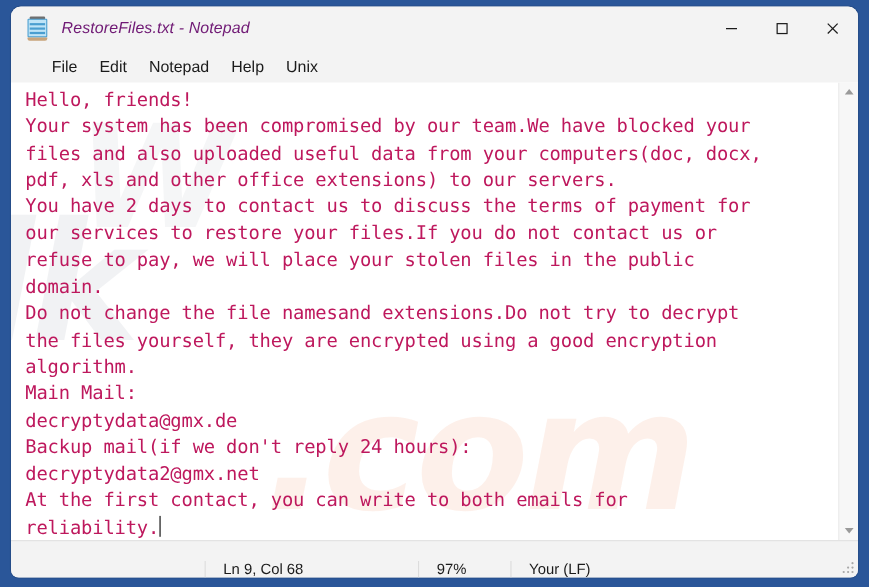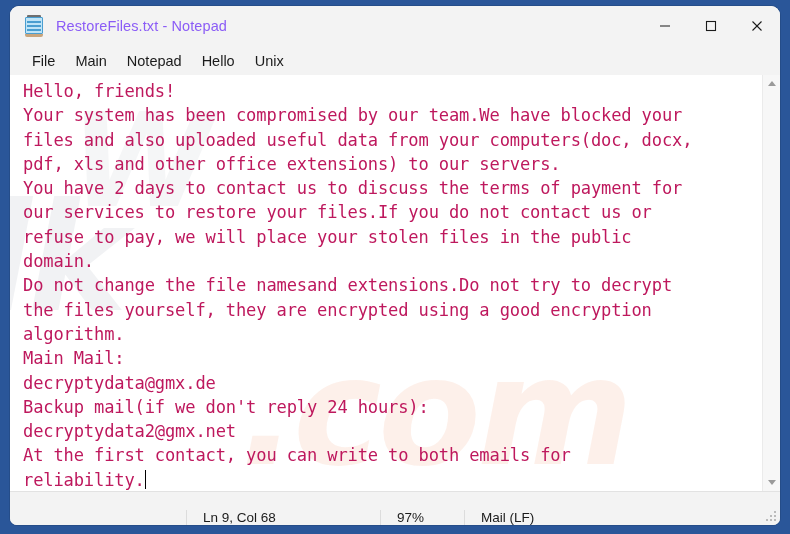--- a/index.html
+++ b/index.html
@@ -80,23 +80,24 @@
   }
   .np-base {
     position: absolute;
     bottom: 0px; left: 1px;
     width: 18px; height: 3px;
     background: #c9a57c;
     border-radius: 0 0 2px 2px;
   }
   #title-text {
     font-size: 14.5px;
-    color: #8b5cf6;
+    color: #701a75;
     letter-spacing: 0.1px;
     white-space: nowrap;
+    font-style: italic;
   }
   #window-controls {
     position: absolute;
     right: 0;
     top: 0;
     height: 40px;
     display: flex;
   }
   .wc {
     width: 46px;
@@ -108,21 +109,21 @@
   }
   .wc svg { display: block; }
 
   
   #menubar {
     height: 29px;
     min-height: 29px;
     background: #f3f3f3;
     display: flex;
     align-items: center;
-    padding-left: 12px;
+    padding-left: 27px;
   }
   .menu-item {
     font-size: 14.5px;
     color: #1b1b1b;
     padding: 3px 10px;
     border-radius: 4px;
     white-space: nowrap;
     cursor: default;
   }
 
@@ -292,23 +293,23 @@
           <svg width="12" height="12" viewBox="0 0 12 12">
             <line x1="1.5" y1="1.5" x2="10.5" y2="10.5" stroke="#1b1b1b" stroke-width="1.1"></line>
             <line x1="10.5" y1="1.5" x2="1.5" y2="10.5" stroke="#1b1b1b" stroke-width="1.1"></line>
           </svg>
         </div>
       </div>
     </div>
 
     <div id="menubar">
       <div class="menu-item">File</div>
-      <div class="menu-item">Main</div>
+      <div class="menu-item">Edit</div>
       <div class="menu-item">Notepad</div>
-      <div class="menu-item">Hello</div>
+      <div class="menu-item">Help</div>
       <div class="menu-item">Unix</div>
     </div>
 
     <div id="editor-wrap">
 
       <div id="watermark">
         <span class="wm-text" id="wm-c">W</span>
         <span class="wm-text" id="wm-a">lk</span>
         <span class="wm-text" id="wm-b">.com</span>
       </div>
@@ -338,21 +339,21 @@
         <div class="sb-arrow">
           <div class="tri tri-down"></div>
         </div>
       </div>
     </div>
 
     <div id="statusbar">
       <div class="sb-spacer"></div>
       <div class="sb-cell" id="sb-lncol">Ln 9, Col 68</div>
       <div class="sb-cell" id="sb-zoom">97%</div>
-      <div class="sb-cell" id="sb-eol">Mail (LF)</div>
+      <div class="sb-cell" id="sb-eol">Your (LF)</div>
       <div id="grip">
         <i style="right:0px;bottom:0px;"></i>
         <i style="right:4px;bottom:0px;"></i>
         <i style="right:8px;bottom:0px;"></i>
         <i style="right:0px;bottom:4px;"></i>
         <i style="right:4px;bottom:4px;"></i>
         <i style="right:0px;bottom:8px;"></i>
       </div>
     </div>
 

